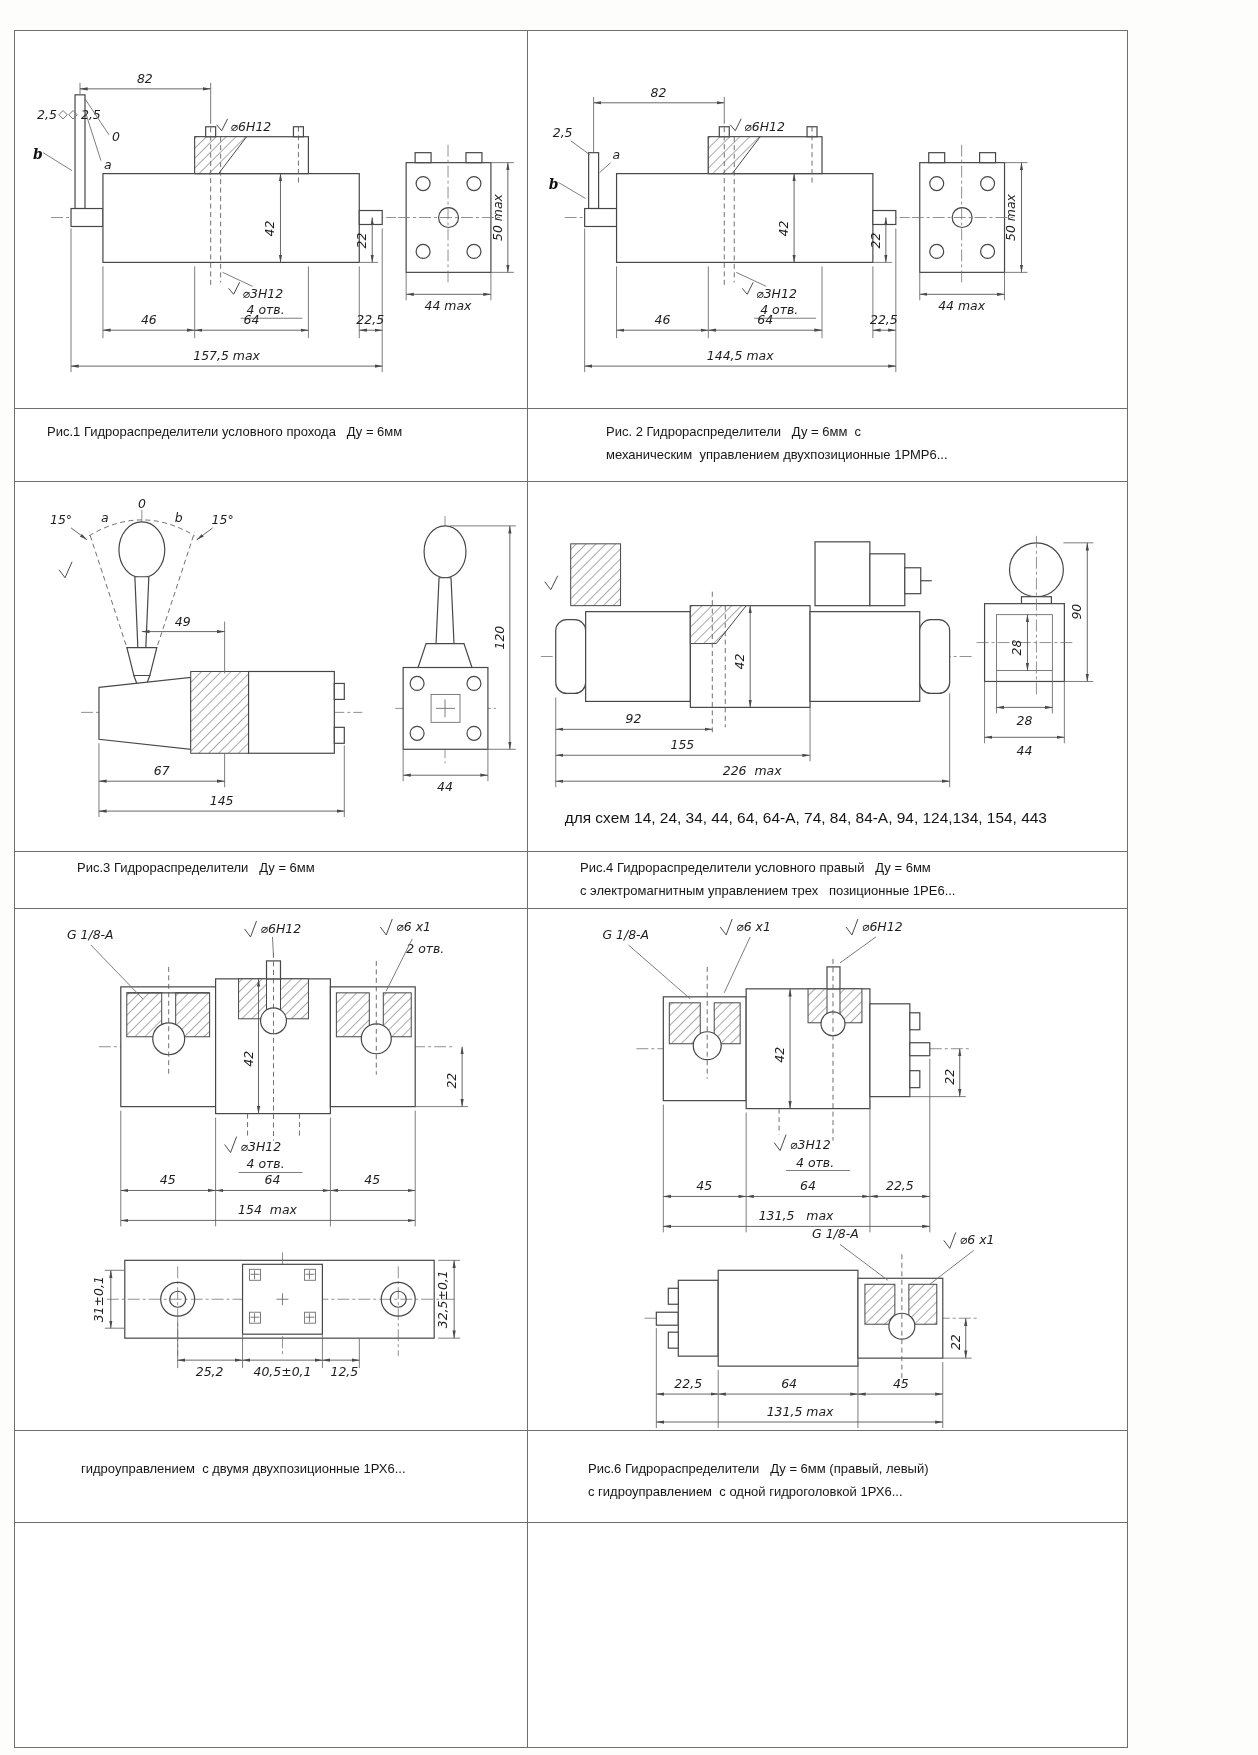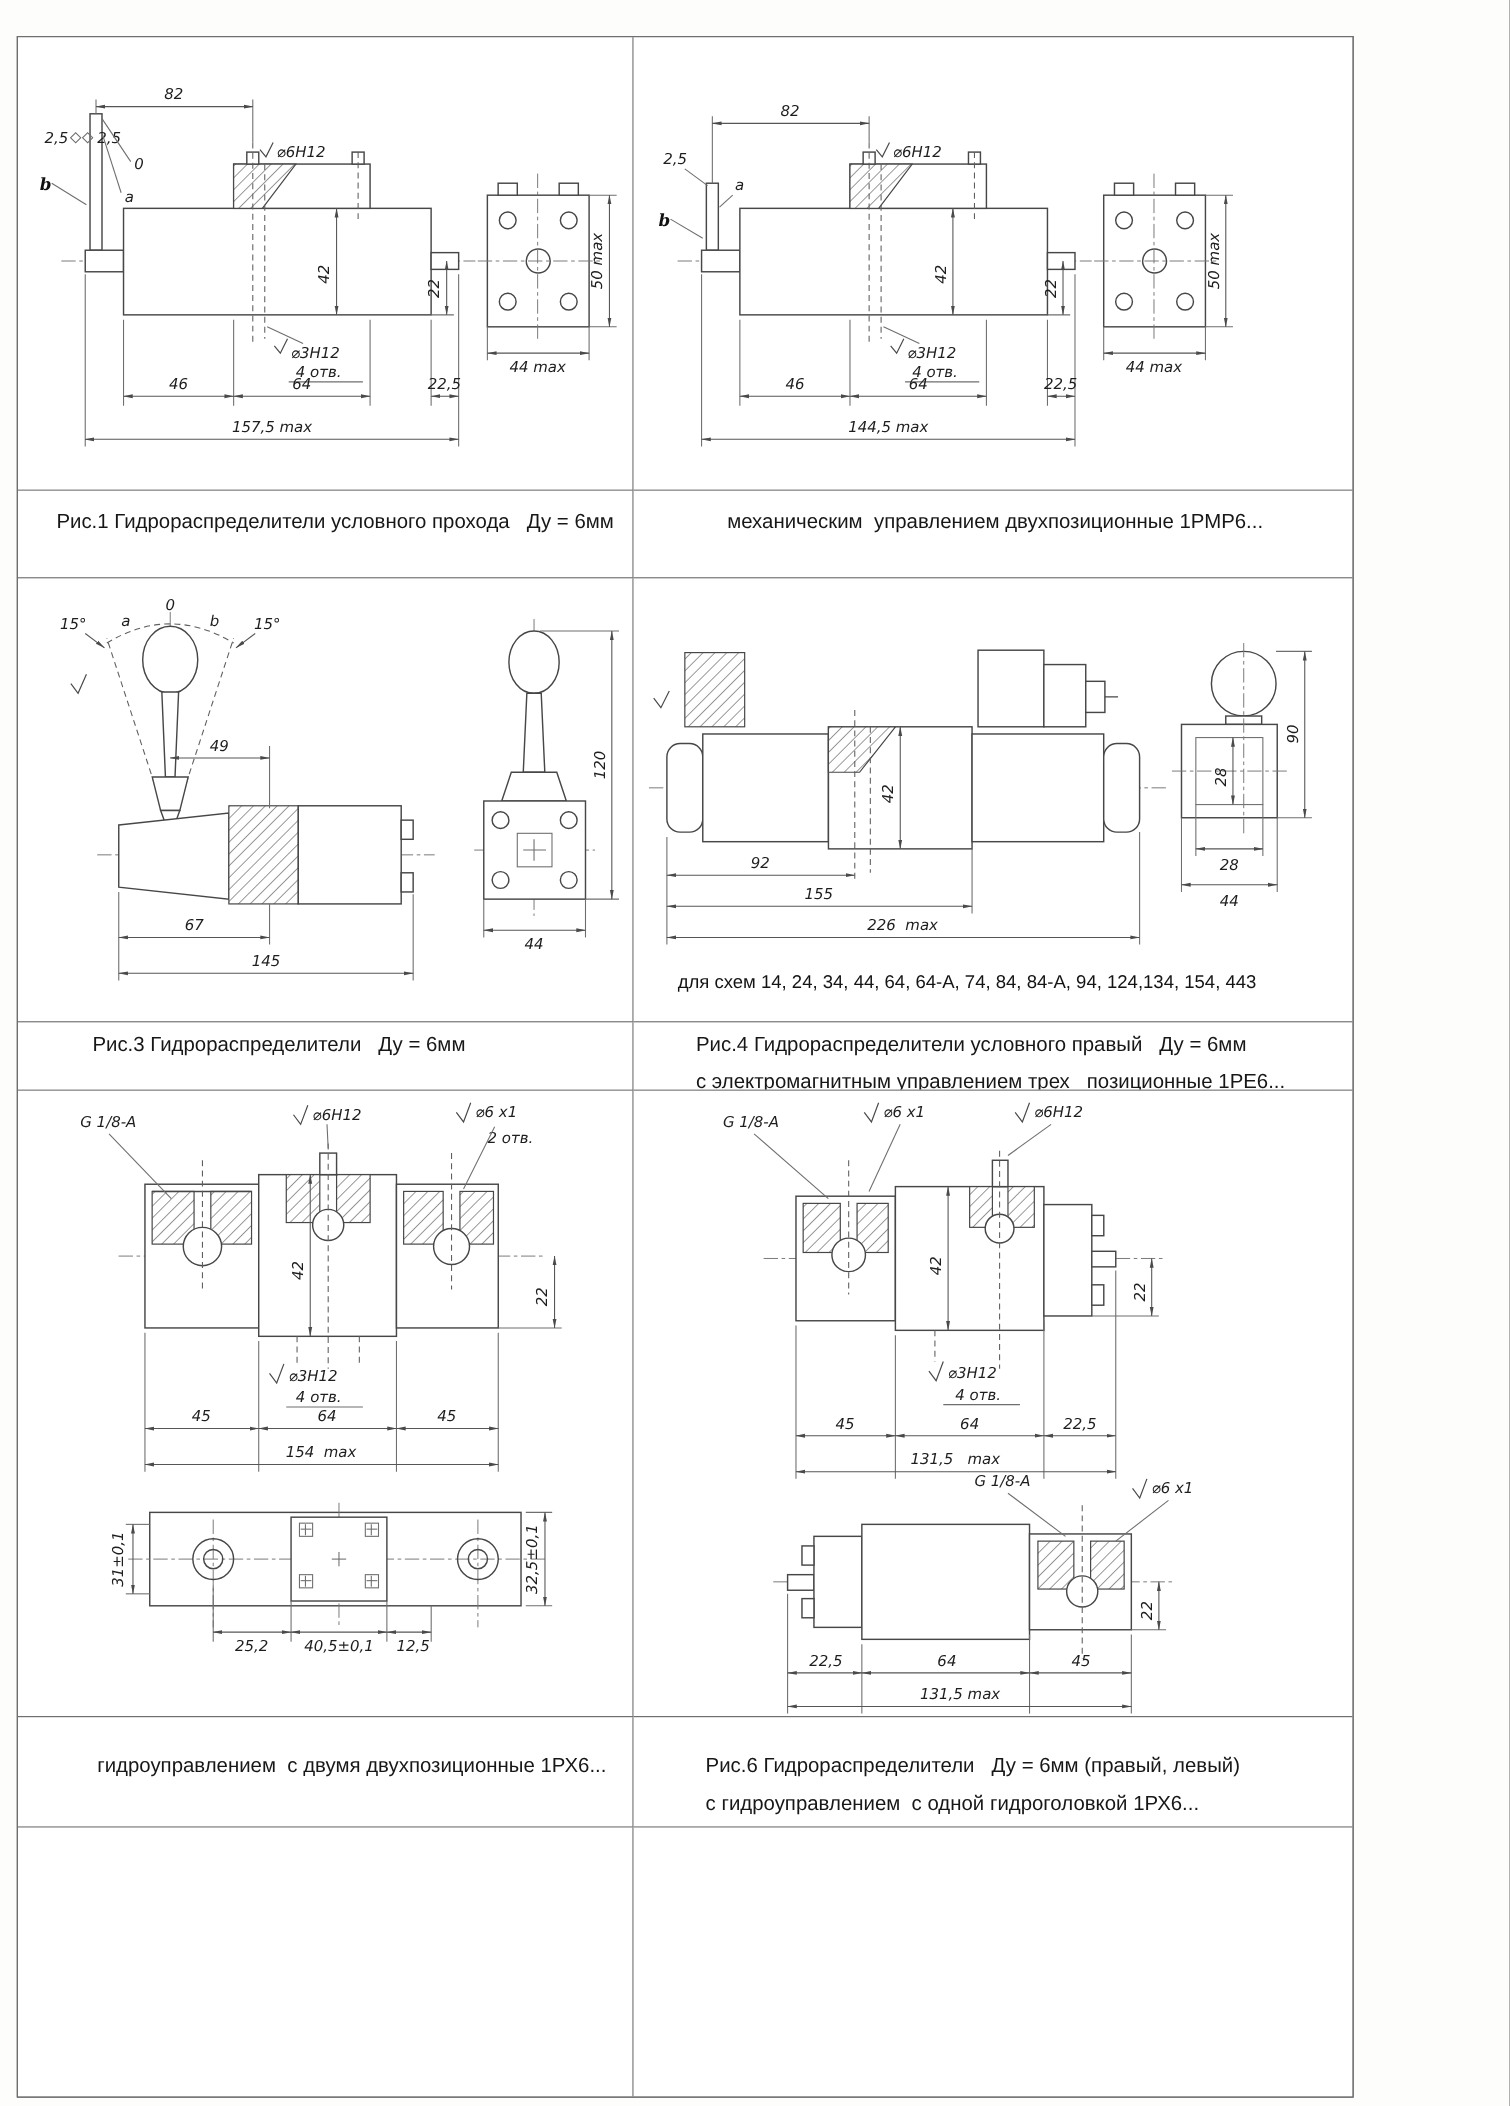--- a/index.html
+++ b/index.html
@@ -3,21 +3,21 @@
 <meta charset="utf-8">
 <style>
   * { box-sizing: border-box; }
   html,body { margin:0; padding:0; }
   body { width:1258px; height:1755px; background:#fdfdfc; position:relative; font-family:"Liberation Sans", sans-serif; }
   .sheet { position:absolute; left:14px; top:30px; width:1114px; height:1718px; border:1px solid #6f6f6f; background:#404040; }
   .grid { display:grid; width:100%; height:100%; grid-template-columns:513px 1fr; grid-template-rows:378px 73px 370px 57px 522px 92px 1fr; }
   .cell { position:relative; border-right:1px solid #6f6f6f; border-bottom:1px solid #6f6f6f; overflow:hidden; background:#fff; }
   .cell.col2 { border-right:none; }
   .cell.rowlast { border-bottom:none; }
-  .cap { font-size:17px; color:#171717; }
+  .cap { font-size:13px; color:#171717; }
   .capline { white-space:pre; line-height:1.8; }
   .r2 { padding:11px 8px 0 32px; }
   .r4 { padding:4px 8px 0 62px; }
   .r6 { padding:26px 8px 0 66px; }
   .r2.col2 { padding-left:78px; }
   .r4.col2 { padding-left:52px; }
   .r6.col2 { padding-left:60px; }
   svg.draw { display:block; width:100%; height:100%; }
   .ln  { stroke:#474747; stroke-width:1.2; fill:none; }
   .lnf { stroke:#474747; stroke-width:1.2; fill:#fff; }
@@ -206,20 +206,21 @@
         <line class="dim" x1="392" y1="264" x2="477" y2="264"></line>
         <text class="t tm" x="434" y="280">44 max</text>
       </g>
     </svg>
   </div>
 
   <div class="cell cap r2">
     <div class="capline">Рис.1 Гидрораспределители условного прохода   Ду = 6мм</div>
   </div>
   <div class="cell col2 cap r2">
+    <div class="capline">Рис. 2 Гидрораспределители   Ду = 6мм  с</div>
     <div class="capline">механическим  управлением двухпозиционные 1РМР6...</div>
   </div>
 
   <div class="cell">
     <svg class="draw" viewBox="0 0 513 370">
       <g>
         <line class="dsh" x1="127" y1="212" x2="74" y2="50"></line>
         <line class="dsh" x1="127" y1="212" x2="180" y2="50"></line>
         <path class="dsh" d="M74,54 Q127,22 180,54"></path>
         <line class="cl" x1="127" y1="28" x2="127" y2="222"></line>

